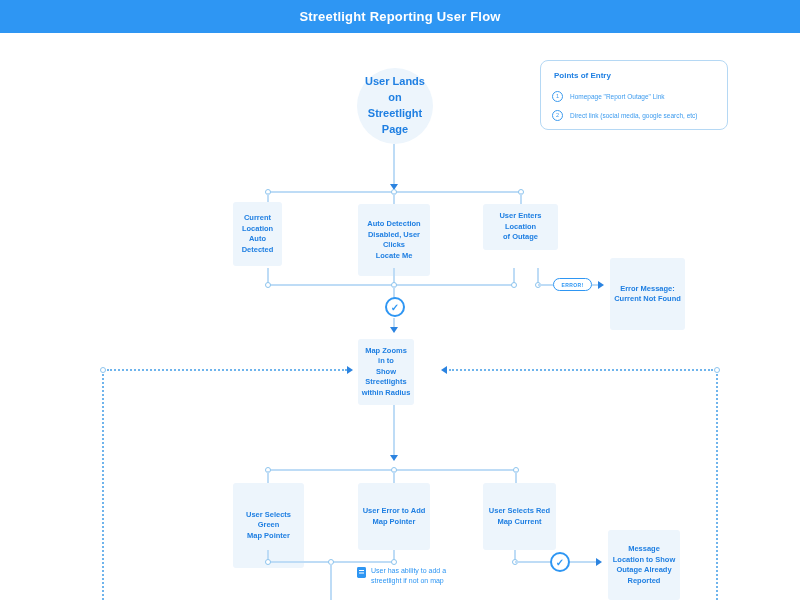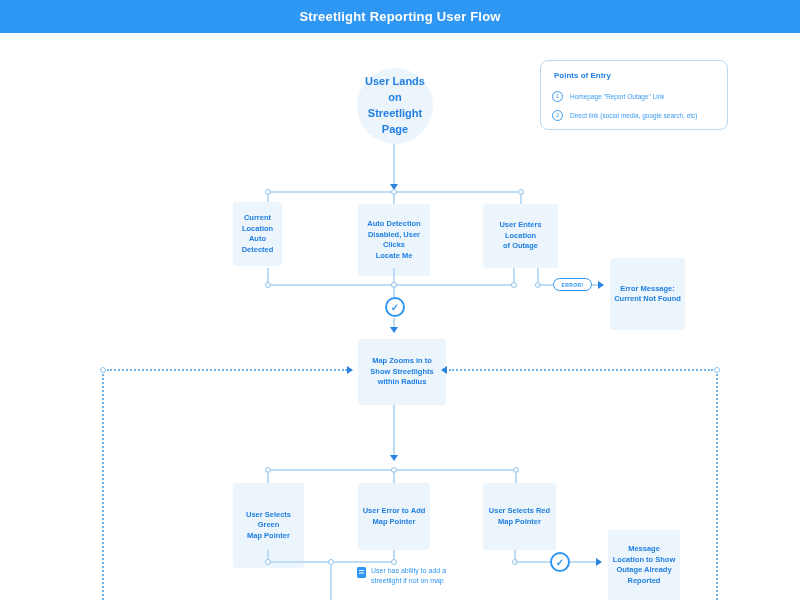--- a/index.html
+++ b/index.html
@@ -74,21 +74,21 @@
   <div class="jc" style="left:518px;top:189px"></div>
   <div class="vline" style="left:267px;top:193px;height:11px"></div>
   <div class="vline" style="left:393px;top:193px;height:11px"></div>
   <div class="vline" style="left:520px;top:193px;height:11px"></div>
 
   <div class="fbox" style="left:233px;top:202px;width:49px;height:64px">Current Location
 Auto Detected</div>
   <div class="fbox" style="left:358px;top:204px;width:72px;height:72px">Auto Detection
 Disabled, User Clicks
 Locate Me</div>
-  <div class="fbox" style="left:483px;top:204px;width:75px;height:64px">User Enters Location
+  <div class="fbox" style="left:483px;top:204px;width:75px;height:46px">User Enters Location
 of Outage</div>
 
   <div class="vline" style="left:267px;top:268px;height:17px"></div>
   <div class="vline" style="left:393px;top:268px;height:17px"></div>
   <div class="vline" style="left:513px;top:268px;height:17px"></div>
   <div class="vline" style="left:537px;top:268px;height:17px"></div>
   <div class="hline" style="left:268px;top:284px;width:246px"></div>
   <div class="jc" style="left:265px;top:282px"></div>
   <div class="jc" style="left:391px;top:282px"></div>
   <div class="jc" style="left:511px;top:282px"></div>
@@ -99,21 +99,21 @@
   <div class="hline" style="left:592px;top:284px;width:7px"></div>
   <div class="arr-r" style="left:598px;top:281px"></div>
   <div class="fbox" style="left:610px;top:258px;width:75px;height:72px">Error Message:
 Current Not Found</div>
 
   <div class="vline" style="left:393px;top:286px;height:12px"></div>
   <div class="check" style="left:385px;top:297px">✓</div>
   <div class="vline" style="left:393px;top:318px;height:9px"></div>
   <div class="arr-d" style="left:390px;top:327px"></div>
 
-  <div class="fbox" style="left:358px;top:339px;width:88px;height:66px">Map Zooms in to
+  <div class="fbox" style="left:358px;top:339px;width:56px;height:66px">Map Zooms in to
 Show Streetlights
 within Radius</div>
 
   <div class="jc" style="left:100px;top:367px"></div>
   <div class="doth" style="left:107px;top:369px;width:240px"></div>
   <div class="arr-r" style="left:347px;top:366px"></div>
   <div class="dotv" style="left:102px;top:374px;height:226px"></div>
   <div class="jc" style="left:714px;top:367px"></div>
   <div class="doth" style="left:449px;top:369px;width:264px"></div>
   <div class="arr-l" style="left:441px;top:366px"></div>
@@ -127,21 +127,21 @@
   <div class="jc" style="left:513px;top:467px"></div>
   <div class="vline" style="left:267px;top:471px;height:12px"></div>
   <div class="vline" style="left:393px;top:471px;height:12px"></div>
   <div class="vline" style="left:515px;top:471px;height:12px"></div>
 
   <div class="fbox" style="left:233px;top:483px;width:71px;height:85px">User Selects Green
 Map Pointer</div>
   <div class="fbox" style="left:358px;top:483px;width:72px;height:67px">User Error to Add
 Map Pointer</div>
   <div class="fbox" style="left:483px;top:483px;width:73px;height:67px">User Selects Red
-Map Pointer</div>
+Map Current</div>
 
   <div class="vline" style="left:267px;top:550px;height:12px"></div>
   <div class="vline" style="left:393px;top:550px;height:12px"></div>
   <div class="hline" style="left:268px;top:561px;width:126px"></div>
   <div class="jc" style="left:265px;top:559px"></div>
   <div class="jc" style="left:328px;top:559px"></div>
   <div class="jc" style="left:391px;top:559px"></div>
   <div class="vline" style="left:330px;top:564px;height:36px"></div>
 
   <div class="vline" style="left:514px;top:550px;height:12px"></div>

